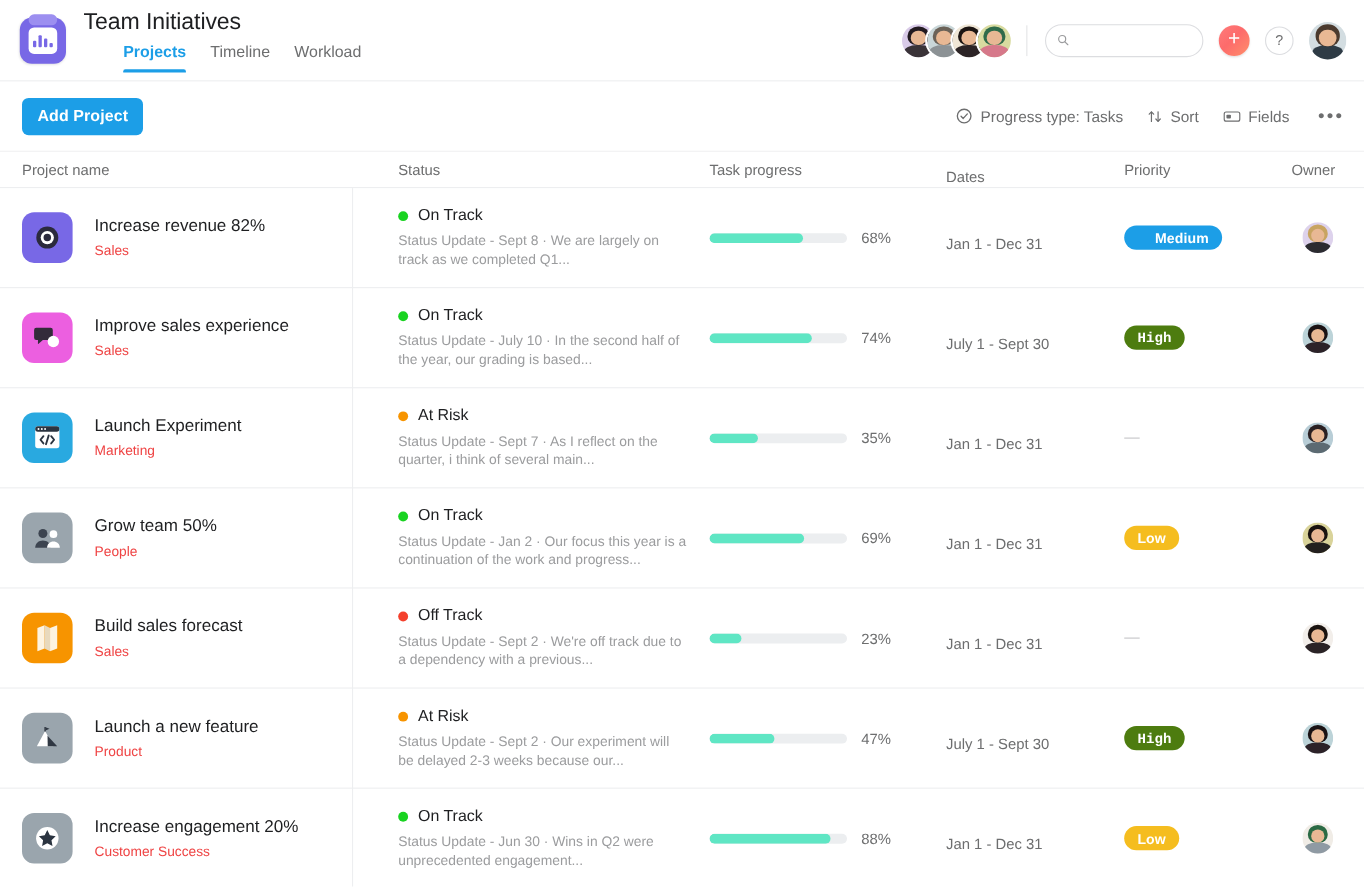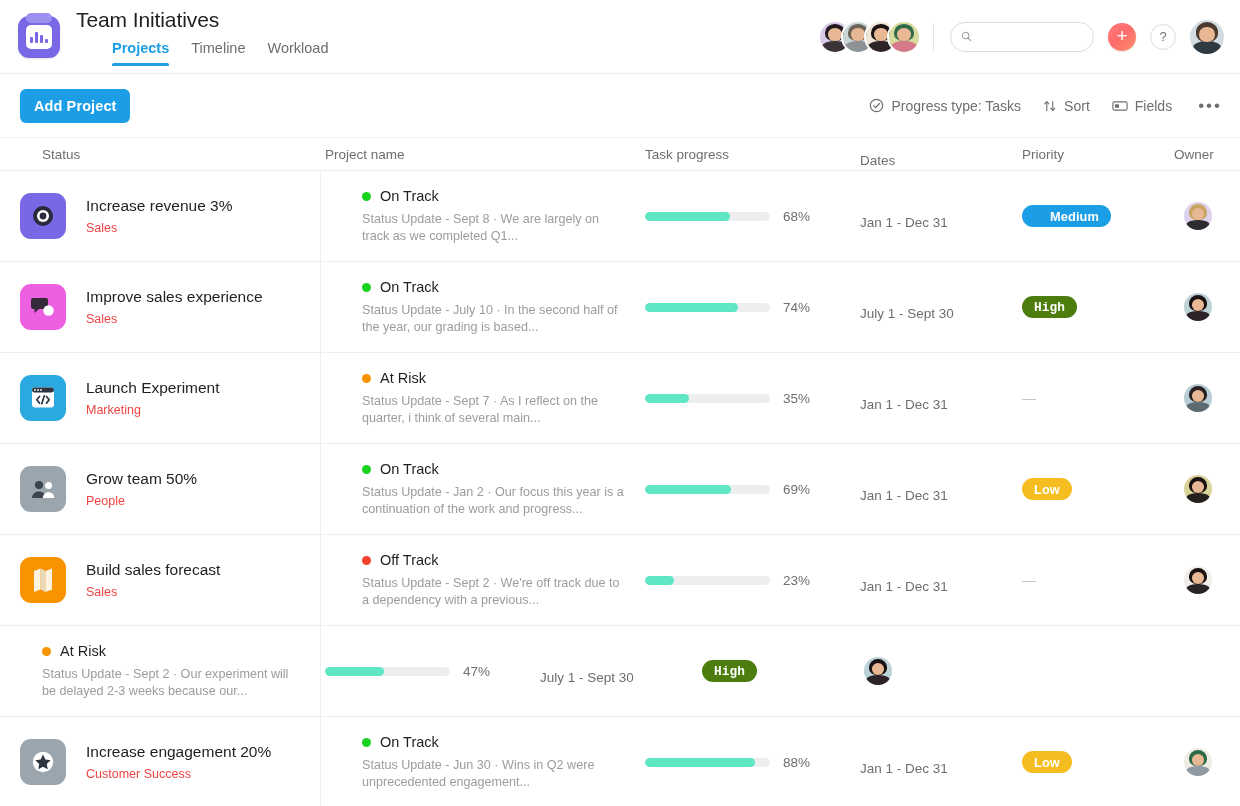--- a/index.html
+++ b/index.html
@@ -318,42 +318,42 @@
         <rect x="3.3" y="5" width="4.6" height="4" rx="1" fill="#6d6e6f"></rect>
       </svg>
       <span>Fields</span>
     </div>
 
     <div class="dots">•••</div>
   </div>
 </div>
 
 <div class="thead">
+  <div class="th c-name">Project name</div>
   <div class="th c-status">Status</div>
-  <div class="th c-name">Project name</div>
   <div class="th c-prog">Task progress</div>
   <div class="th c-dates">Dates</div>
   <div class="th c-prio">Priority</div>
   <div class="th c-owner">Owner</div>
 </div>
 
 <div class="rows" id="rows">
   <div class="vline"></div>
 <div class="row">
     <div class="c-name">
       <div class="proj">
         <div class="proj-icon" style="background:#7868e6">
           <svg width="26" height="26" viewBox="0 0 26 26">
               <circle cx="13" cy="13" r="10" fill="#2b2a3d"></circle>
               <circle cx="13" cy="13" r="6" fill="#fff"></circle>
               <circle cx="13" cy="13" r="3.4" fill="#2b2a3d"></circle>
             </svg>
         </div>
         <div class="proj-text">
-          <div class="proj-name">Increase revenue 3%</div>
+          <div class="proj-name">Increase revenue 82%</div>
           <div class="proj-sub">Sales</div>
         </div>
       </div>
     </div>
 
     <div class="c-status">
       <div class="status-cell">
         <div class="status-head">
           <span class="dot" style="background:#19d321"></span>
           <span class="status-label">On Track</span>
@@ -591,20 +591,36 @@
     <div class="c-owner owner-cell">
       <span class="av av-28 owner-av">
         <span class="bg" style="background: rgb(242, 238, 234);"></span>
           <span class="body" style="background: rgb(42, 35, 38);"></span>
           <span class="hair" style="background: rgb(25, 18, 15);"></span>
           <span class="face"></span>
       </span>
     </div>
   </div>
     <div class="row">
+    <div class="c-name">
+      <div class="proj">
+        <div class="proj-icon" style="background:#9aa5ad">
+          <svg width="26" height="24" viewBox="0 0 26 24">
+              <path d="M3.5 19.5L11 5.5l7.5 14z" fill="#fff"></path>
+              <path d="M13.2 9.8L22 19.5h-8.6z" fill="#2f3742"></path>
+              <line x1="11" y1="6" x2="11" y2="1.8" stroke="#2f3742" stroke-width="1.3"></line>
+              <path d="M11.4 2.2l3.6 1.4-3.6 1.5z" fill="#2f3742"></path>
+            </svg>
+        </div>
+        <div class="proj-text">
+          <div class="proj-name">Launch a new feature</div>
+          <div class="proj-sub">Product</div>
+        </div>
+      </div>
+    </div>
 
     <div class="c-status">
       <div class="status-cell">
         <div class="status-head">
           <span class="dot" style="background:#f79400"></span>
           <span class="status-label">At Risk</span>
         </div>
         <div class="status-desc">Status Update - Sept 2 · Our experiment will be delayed 2-3 weeks because our...</div>
       </div>
     </div>

